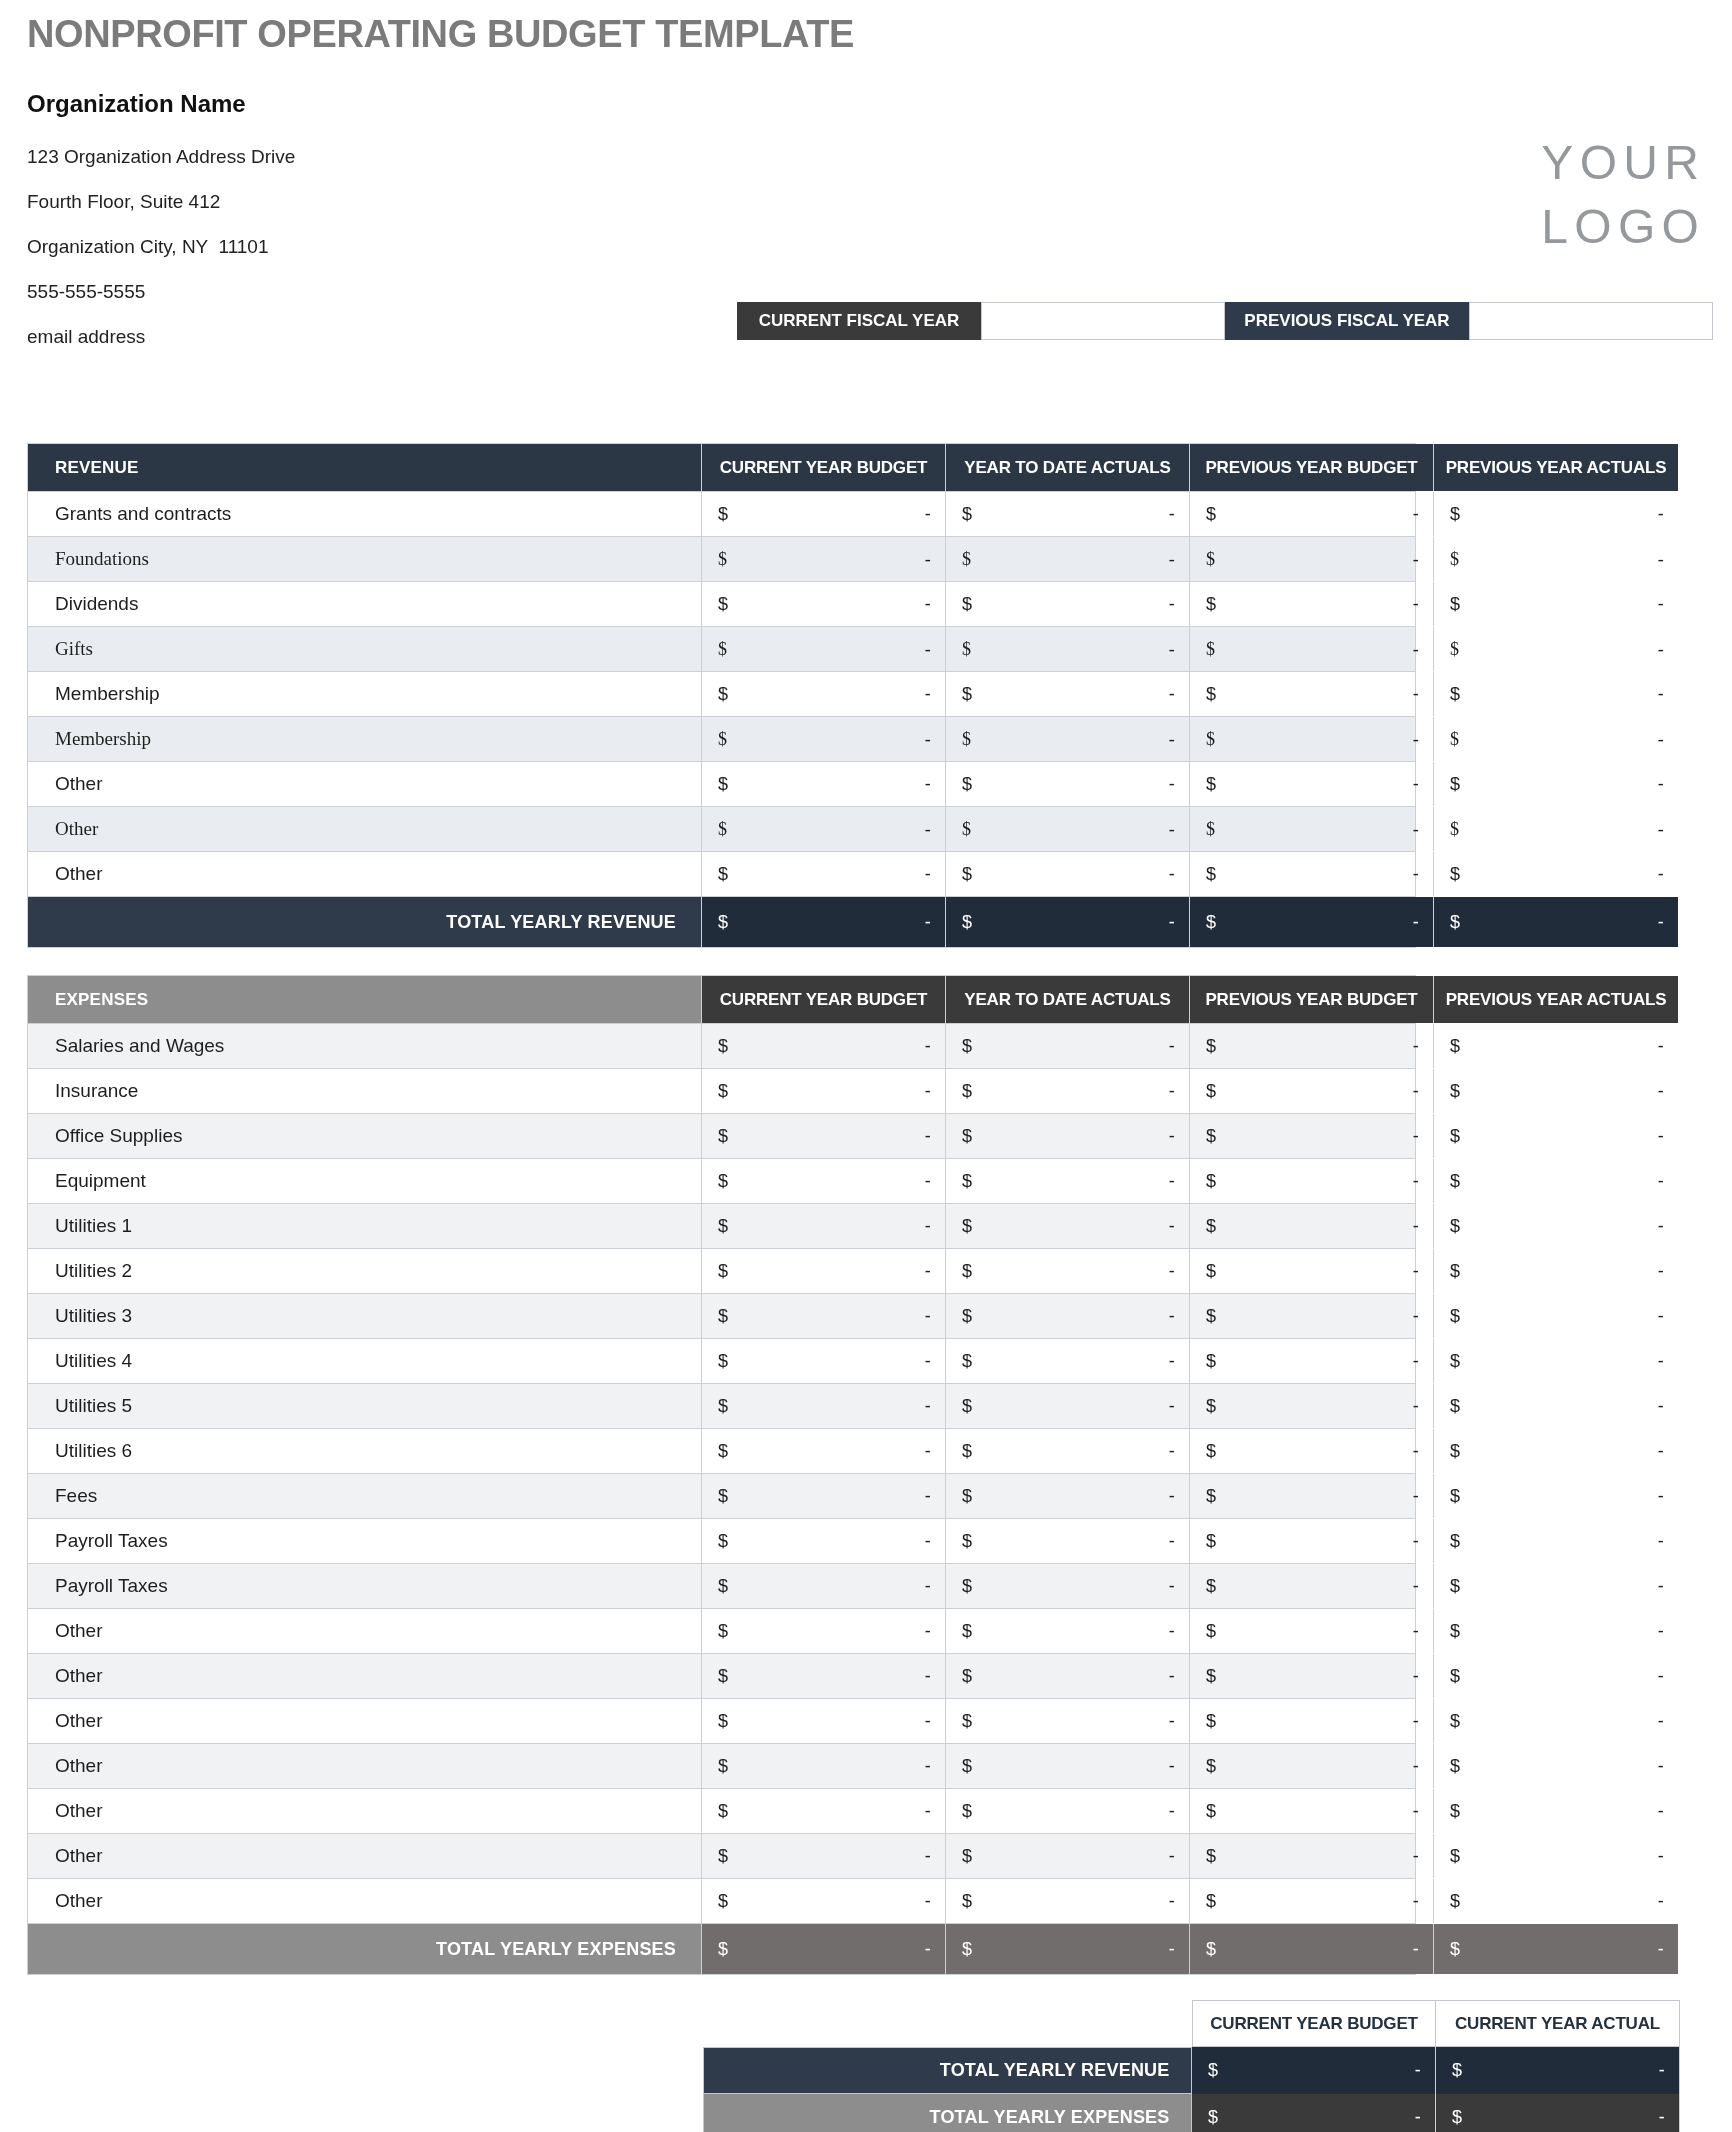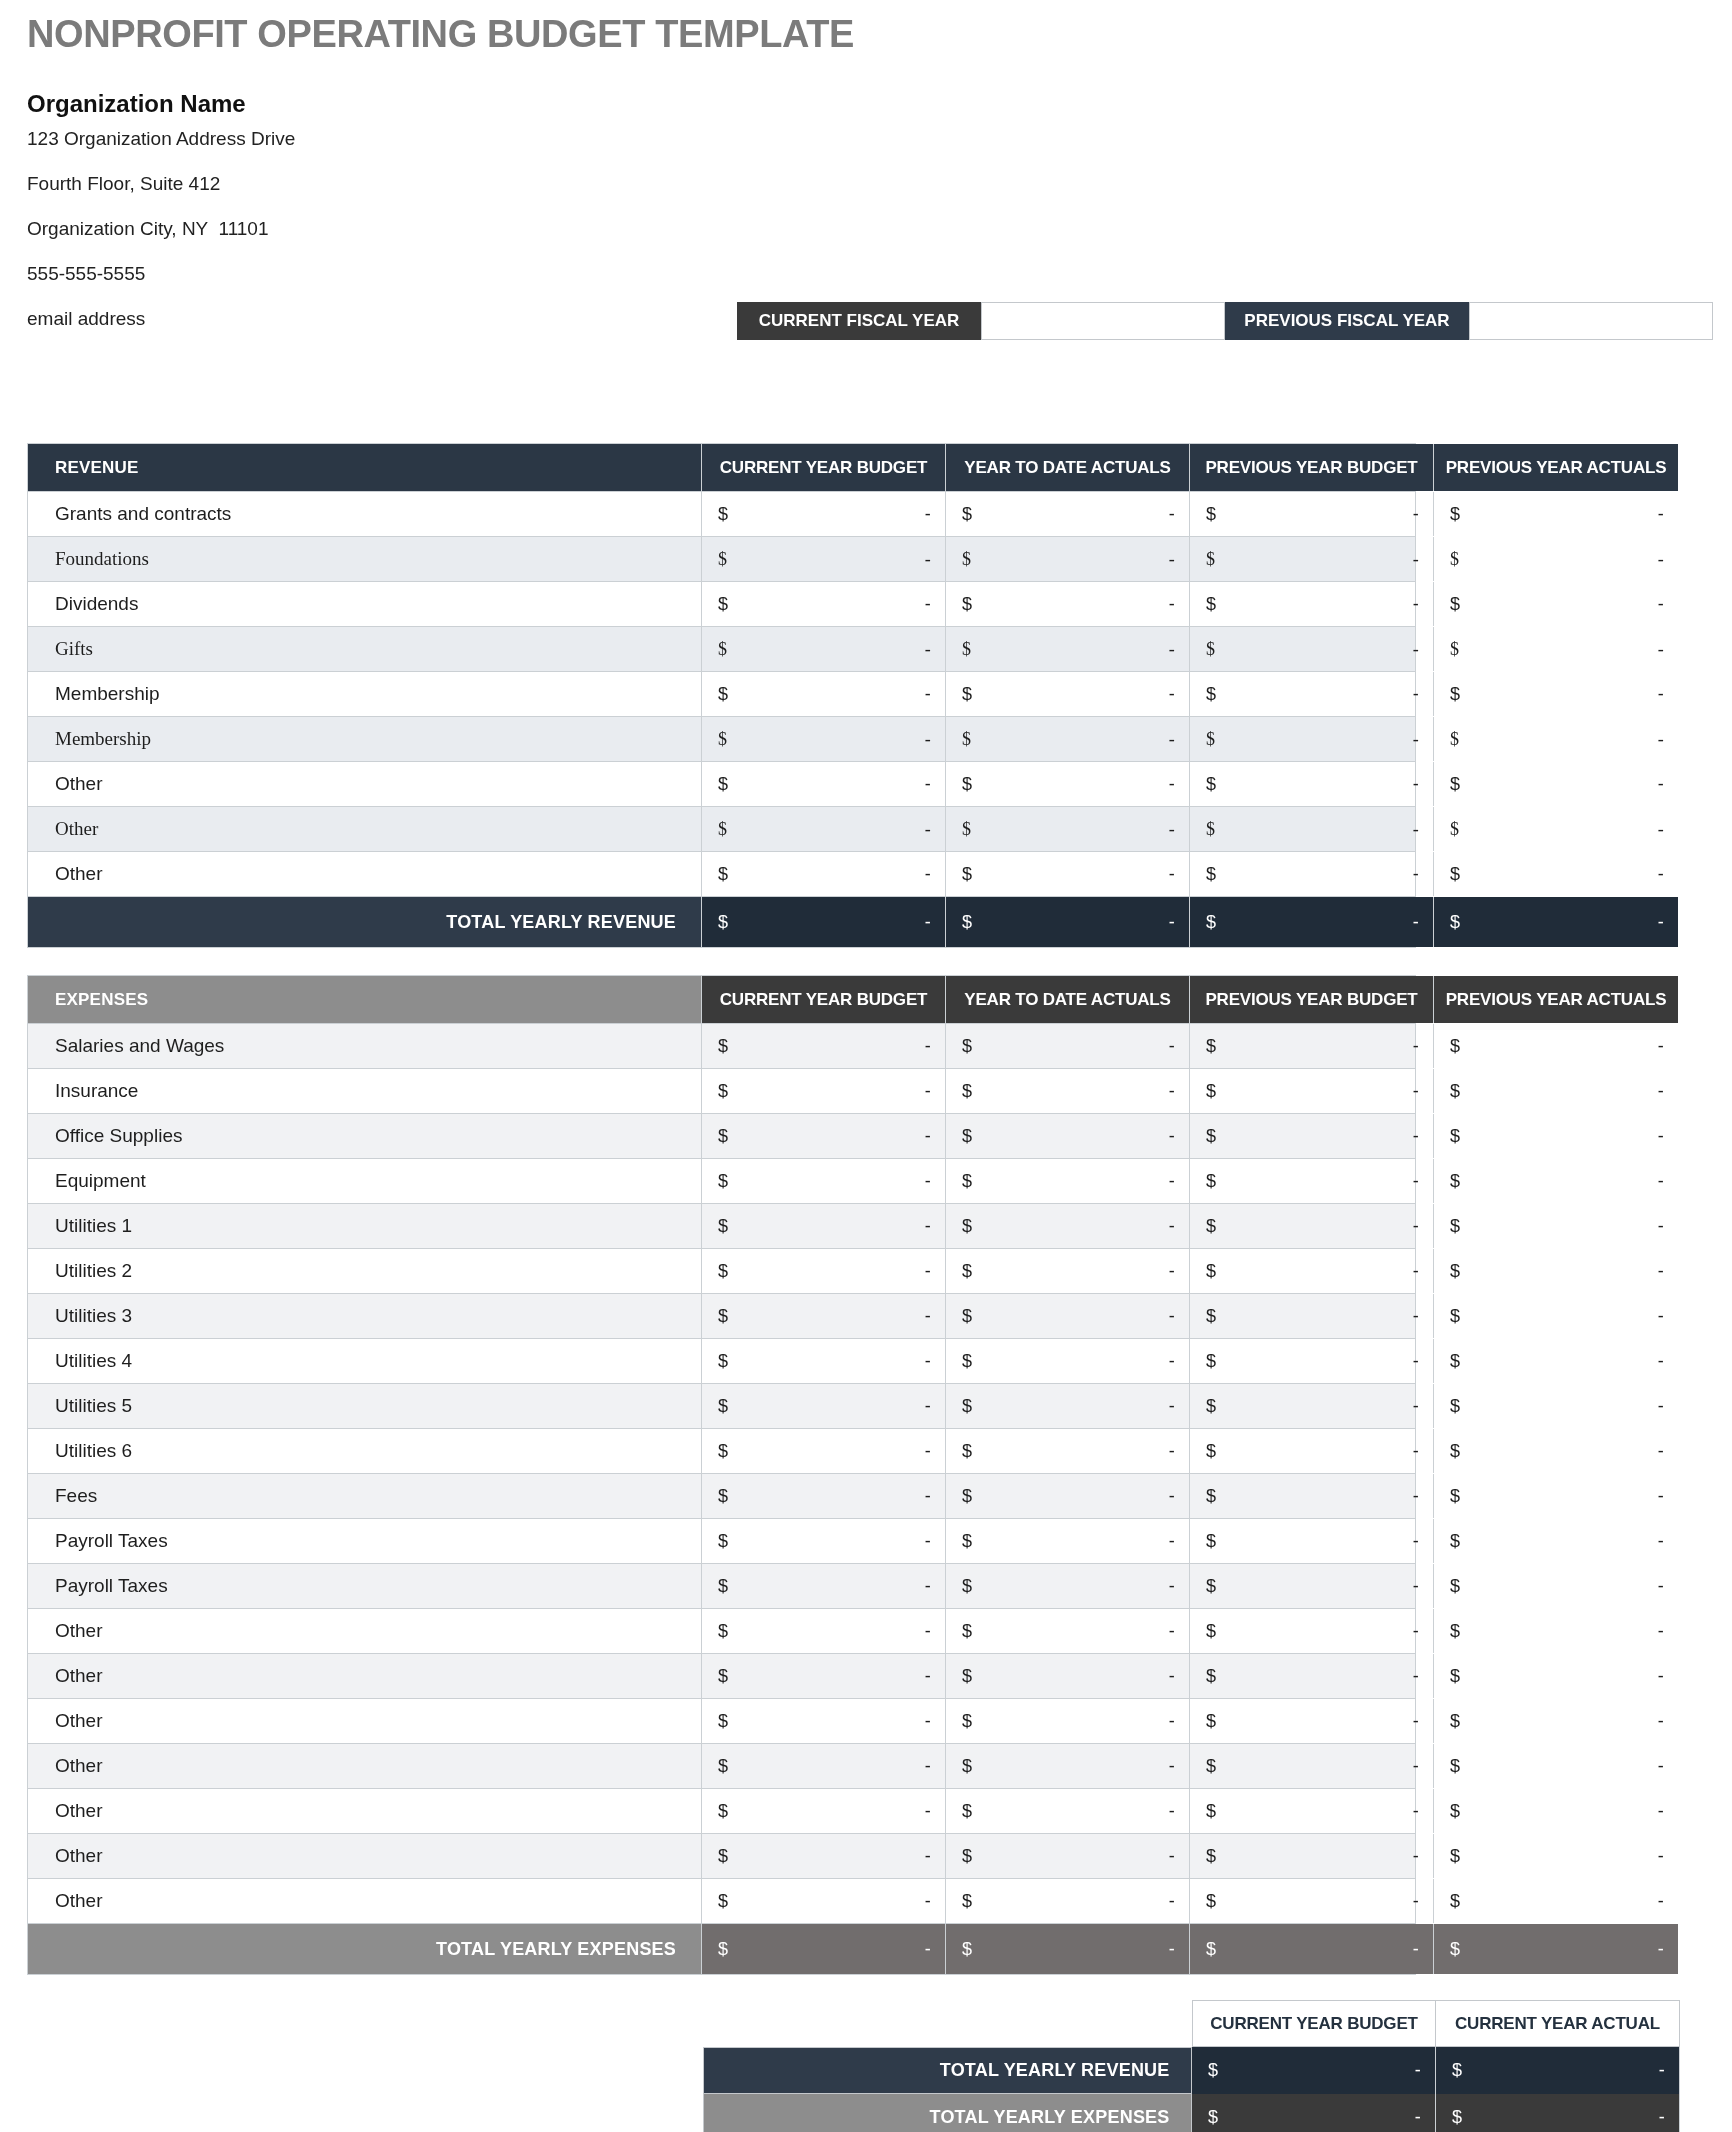--- a/index.html
+++ b/index.html
@@ -5,21 +5,21 @@
   * { box-sizing: border-box; margin: 0; padding: 0; }
   html, body { width: 1732px; background: #ffffff; font-family: "Liberation Sans", sans-serif; }
   body { height: 2132px; overflow: hidden; color: #1e1e1e; }
   .page { position: relative; width: 1732px; height: 2132px; padding: 0 25px 0 27px; }
 
   
   .header { position: relative; height: 443px; }
   .doc-title { position: absolute; top: 12.5px; left: 0; font-size: 38px; font-weight: 700;
                color: #7b7b7b; letter-spacing: -0.4px; white-space: nowrap; }
   .org { position: absolute; top: 90px; left: 0; }
-  .org-name { font-size: 24px; font-weight: 700; color: #111; margin-bottom: 10px; }
+  .org-name { font-size: 24px; font-weight: 700; color: #111; margin-bottom: 28px; }
   .org-line { font-size: 19px; color: #222; margin-bottom: 23px; white-space: pre-wrap; }
   .logo { position: absolute; top: 131px; right: 1.8px; text-align: right; color: #96999c;
           font-size: 48px; letter-spacing: 6.3px; line-height: 64px; }
 
   
   .fiscal-row, .thead, .trow { display: grid; }
   .thead, .trow { grid-template-columns: 674px 244px 244px 244px 244px; }
   .budget-table { width: 1389px; border: 1.8px solid #cbd0d4; background: #fff; }
   .thead { height: 48px; border-bottom: 1.8px solid #cbd0d4; }
   .trow { height: 45px; border-bottom: 1.8px solid #cbd0d4; }
@@ -82,20 +82,24 @@
 
     <div class="org">
       <div class="org-name">Organization Name</div>
       <div class="org-line">123 Organization Address Drive</div>
       <div class="org-line">Fourth Floor, Suite 412</div>
       <div class="org-line">Organization City, NY  11101</div>
       <div class="org-line">555-555-5555</div>
       <div class="org-line">email address</div>
     </div>
 
+    <div class="logo">
+      <div>YOUR</div>
+      <div>LOGO</div>
+    </div>
 
     <div class="fiscal-row">
       <div class="fcell char">CURRENT FISCAL YEAR</div>
       <div class="fcell fblank"></div>
       <div class="fcell navy-label">PREVIOUS FISCAL YEAR</div>
       <div class="fcell fblank"></div>
     </div>
   </div>
 
   <div class="budget-table revenue-table">

